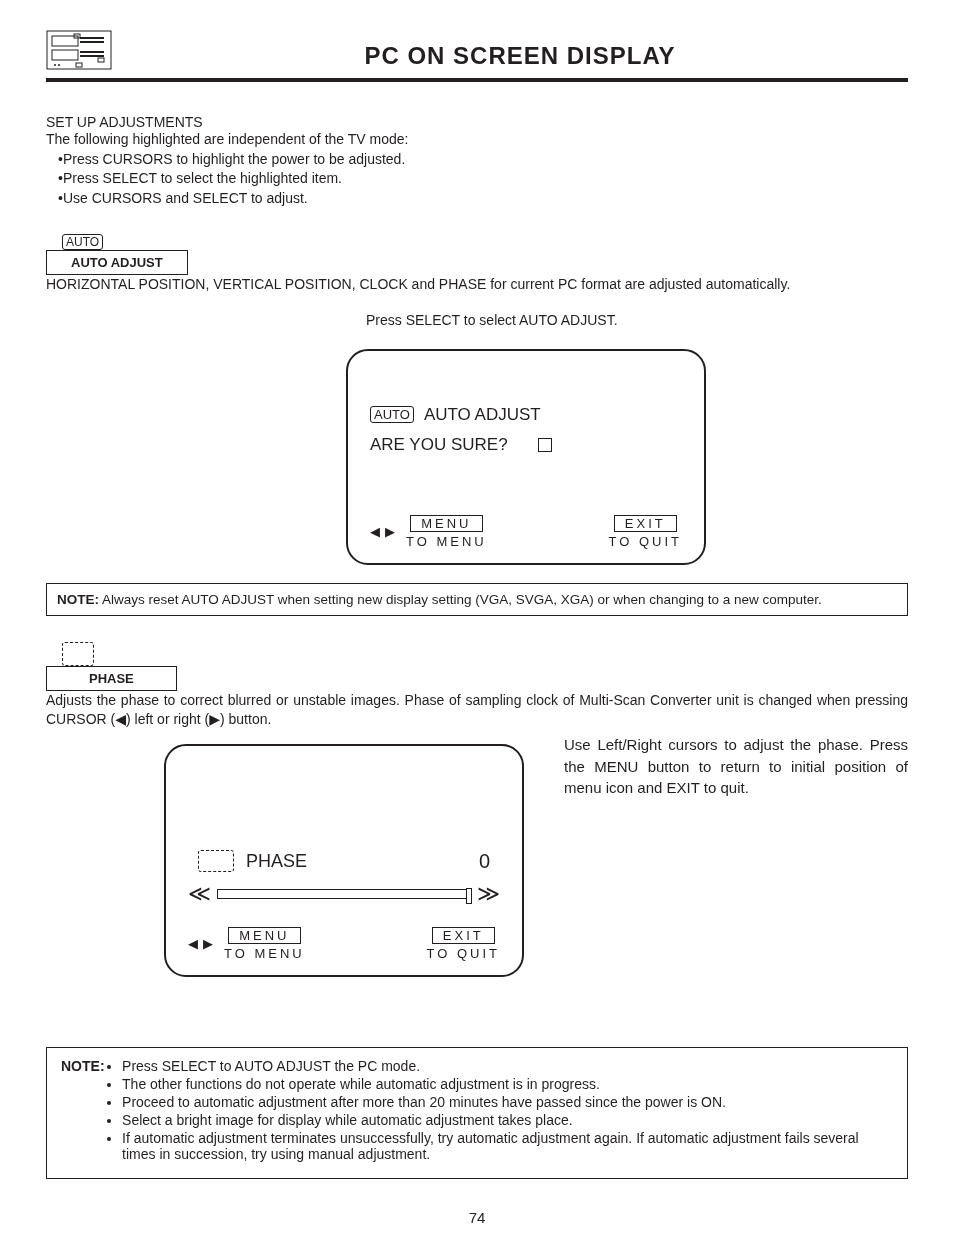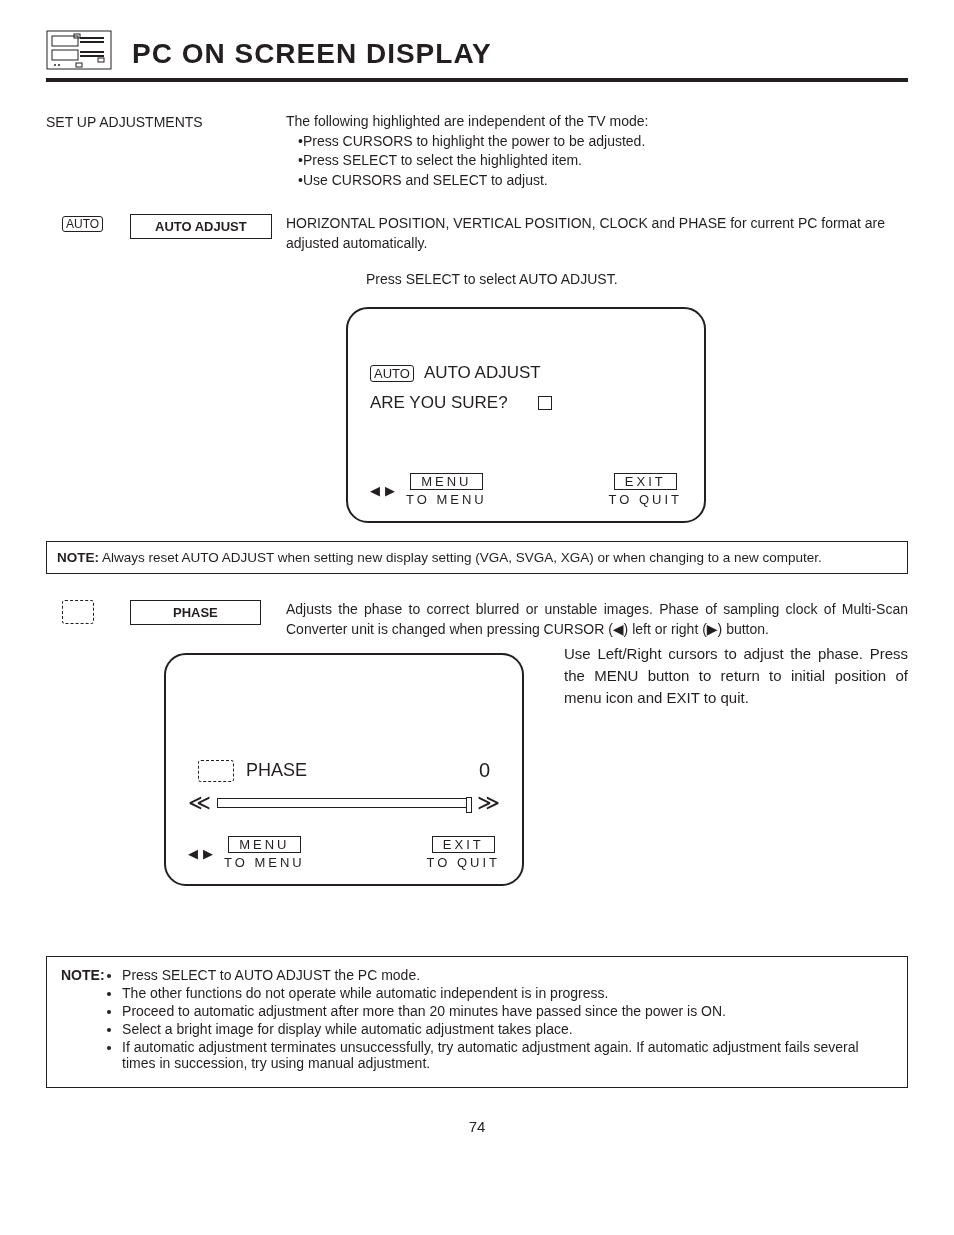--- a/index.html
+++ b/index.html
@@ -1,23 +1,23 @@
 <!DOCTYPE html>
 <html><head>
 <meta charset="utf-8">
 <style>
   * { box-sizing: border-box; }
   body { margin:0; padding:0; font-family: Arial, Helvetica, sans-serif; color:#231f20; background:#fff; }
   .page { width:954px; margin:0 auto; padding:30px 46px 30px 46px; }
   .hdr { display:flex; align-items:flex-end; justify-content:space-between; }
   .logo { width:66px; height:40px; }
-  .title { font-size:28px; font-weight:700; letter-spacing:1px; text-align:left; flex:1; margin-left:20px; }
+  .title { font-size:24px; font-weight:700; letter-spacing:1px; text-align:center; flex:1; margin-left:20px; }
   .rule { border:none; border-top:4px solid #231f20; margin:8px 0 30px 0; }
 
-  .row { display:flex; align-items:flex-start; }
+  .row { display:flex; align-items:flex-start;flex-direction:column; }
   .lbl-col { width:240px; font-size:14px; padding-top:2px; }
   .txt { font-size:14px; line-height:1.4; }
   .indent { padding-left:12px; }
 
   .btnbox { display:inline-block; border:1px solid #231f20; padding:4px 24px; font-size:13px; font-weight:700; text-align:center; }
   .autochip { display:inline-block; border:1px solid #231f20; border-radius:3px; padding:0 3px; font-size:12px; margin-right:4px; vertical-align:middle; }
 
   .osd { border:2px solid #231f20; border-radius:22px; padding:24px 22px 14px 22px; }
   .osd1 { width:360px; margin:18px 0 18px 300px; }
   .osd-row { display:flex; align-items:center; font-size:17px; margin:6px 0; }
@@ -165,21 +165,21 @@
       </div>
     </div>
     <div class="rhs-text">Use Left/Right cursors to adjust the phase.  Press the MENU button to return to initial position of menu icon and EXIT to quit.</div>
   </div>
 
   <div class="notebox2">
     <div class="nl">
       <div class="tag">NOTE:</div>
       <ul>
         <li>Press SELECT to AUTO ADJUST the PC mode.</li>
-        <li>The other functions do not operate while automatic independent is in progress.</li>
+        <li>The other functions do not operate while automatic adjustment is in progress.</li>
         <li>Proceed to automatic adjustment after more than 20 minutes have passed since the power is ON.</li>
         <li>Select a bright image for display while automatic adjustment takes place.</li>
         <li>If automatic adjustment terminates unsuccessfully, try automatic adjustment again.  If automatic adjustment fails several times in succession, try using manual adjustment.</li>
       </ul>
     </div>
   </div>
 
   <div class="pgnum">74</div>
 
 </div>

